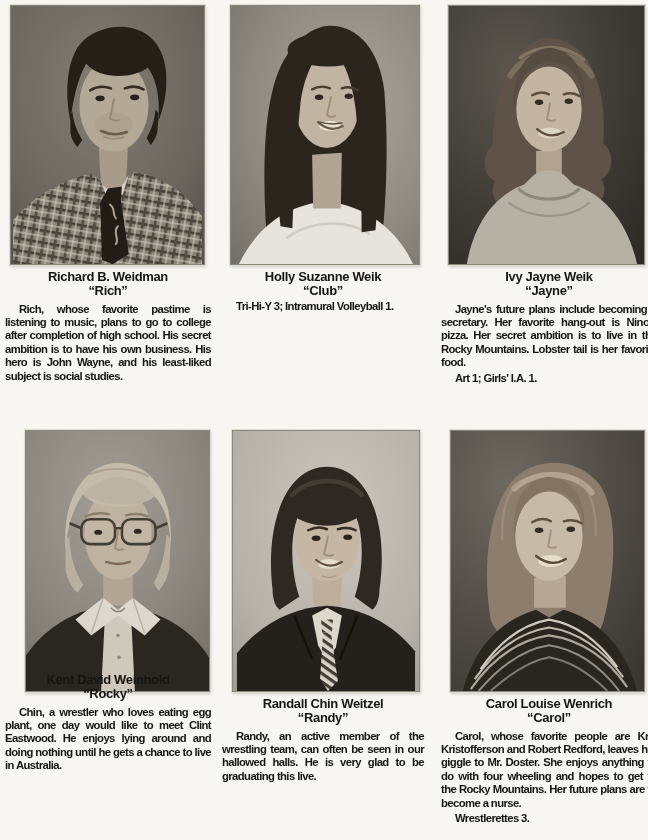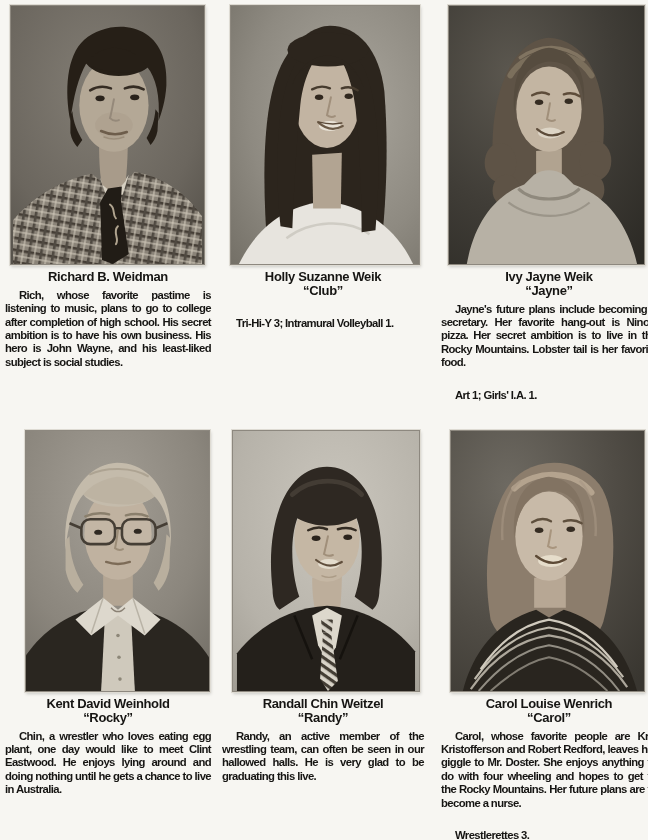--- a/index.html
+++ b/index.html
@@ -22,21 +22,21 @@
     font-weight:bold; font-size:13px; line-height:13.8px;
     text-align:center; letter-spacing:-0.35px;
   }
   .bio {
     font-weight:bold; font-size:11.3px; line-height:13.4px;
     letter-spacing:-0.6px; text-align:justify; text-indent:14px;
     margin-top:5px;
   }
   .acts {
     font-weight:bold; font-size:11.3px; line-height:13.4px;
-    letter-spacing:-0.6px; text-indent:14px; margin-top:19px;
+    letter-spacing:-0.6px; text-indent:14px; margin-top:2px;
     text-align:left;
   }
 </style>
 </head>
 <body>
 
 <figure class="card">
   <div class="photo" style="left:10px; top:5px; width:195px; height:260px;" role="img" aria-label="Young man with dark side-swept hair wearing a plaid sport coat and dark paisley tie, dark studio background">
     <svg viewBox="0 0 195 260" preserveAspectRatio="none">
       <defs>
@@ -69,20 +69,21 @@
       <path d="M115,83 q10,-4 19,1" stroke="#352c23" stroke-width="2.6" fill="none" stroke-linecap="round"></path>
       <ellipse cx="90" cy="93" rx="4.6" ry="2.9" fill="#2a231c"></ellipse>
       <ellipse cx="125" cy="92" rx="4.6" ry="2.9" fill="#2a231c"></ellipse>
       <path d="M104,94 C102,104 101,110 100,113 q4,4 9,2" stroke="#95897a" stroke-width="2" fill="none" stroke-linecap="round"></path>
       <path d="M91,126 q13,6 26,1" stroke="#6d5d4b" stroke-width="2.6" fill="none" stroke-linecap="round"></path>
       <path d="M94,132 q10,4 20,0" stroke="#9b8d7a" stroke-width="1.6" fill="none" stroke-linecap="round"></path>
     </svg>
   </div>
   <figcaption class="caption" style="left:5px; top:270px; width:206px;">
     <div class="name">Richard B. Weidman</div>
+    <div class="nick">“Rich”</div>
     <p class="bio">Rich, whose favorite pastime is listening to music, plans to go to college after completion of high school. His secret ambition is to have his own business. His hero is John Wayne, and his least-liked subject is social studies.</p>
   </figcaption>
 </figure>
 
 <figure class="card">
   <div class="photo" style="left:230px; top:5px; width:190px; height:260px;" role="img" aria-label="Smiling young woman with long straight dark hair wearing a white top, gray studio background">
     <svg viewBox="0 0 190 260" preserveAspectRatio="none">
       <defs>
         <radialGradient id="bg2" cx="62%" cy="40%" r="95%">
           <stop offset="0%" stop-color="#aaa69d"></stop>
@@ -189,21 +190,21 @@
       <path d="M101,85 q12,-3 22,1" stroke="#8a7f6c" stroke-width="2.5" fill="none" stroke-linecap="round"></path>
       <rect x="56" y="89" width="34" height="25" rx="9" fill="#d2cdc3" fill-opacity="0.16" stroke="#453e35" stroke-width="2.6"></rect>
       <rect x="97" y="89" width="34" height="25" rx="9" fill="#d2cdc3" fill-opacity="0.16" stroke="#453e35" stroke-width="2.6"></rect>
       <path d="M90,98 L97,98 M56,98 L44,93 M131,98 L143,93" stroke="#453e35" stroke-width="2.6" fill="none"></path>
       <ellipse cx="73" cy="102" rx="4" ry="2.6" fill="#2f2922"></ellipse>
       <ellipse cx="113" cy="101" rx="4" ry="2.6" fill="#2f2922"></ellipse>
       <path d="M93,100 q-2,14 -3,18 q4,3 8,1" stroke="#9c8d78" stroke-width="2" fill="none" stroke-linecap="round"></path>
       <path d="M81,132 q12,4 24,0" stroke="#7c6b57" stroke-width="2.4" fill="none" stroke-linecap="round"></path>
     </svg>
   </div>
-  <figcaption class="caption" style="left:5px; top:697px; width:206px;">
+  <figcaption class="caption" style="left:5px; top:673px; width:206px;">
     <div class="name">Kent David Weinhold</div>
     <div class="nick">“Rocky”</div>
     <p class="bio">Chin, a wrestler who loves eating egg plant, one day would like to meet Clint Eastwood. He enjoys lying around and doing nothing until he gets a chance to live in Australia.</p>
   </figcaption>
 </figure>
 
 <figure class="card">
   <div class="photo" style="left:232px; top:430px; width:188px; height:262px;" role="img" aria-label="Smiling young man with a dark bowl haircut wearing a dark suit and striped tie, light background">
     <svg viewBox="0 0 188 262" preserveAspectRatio="none">
       <defs>

